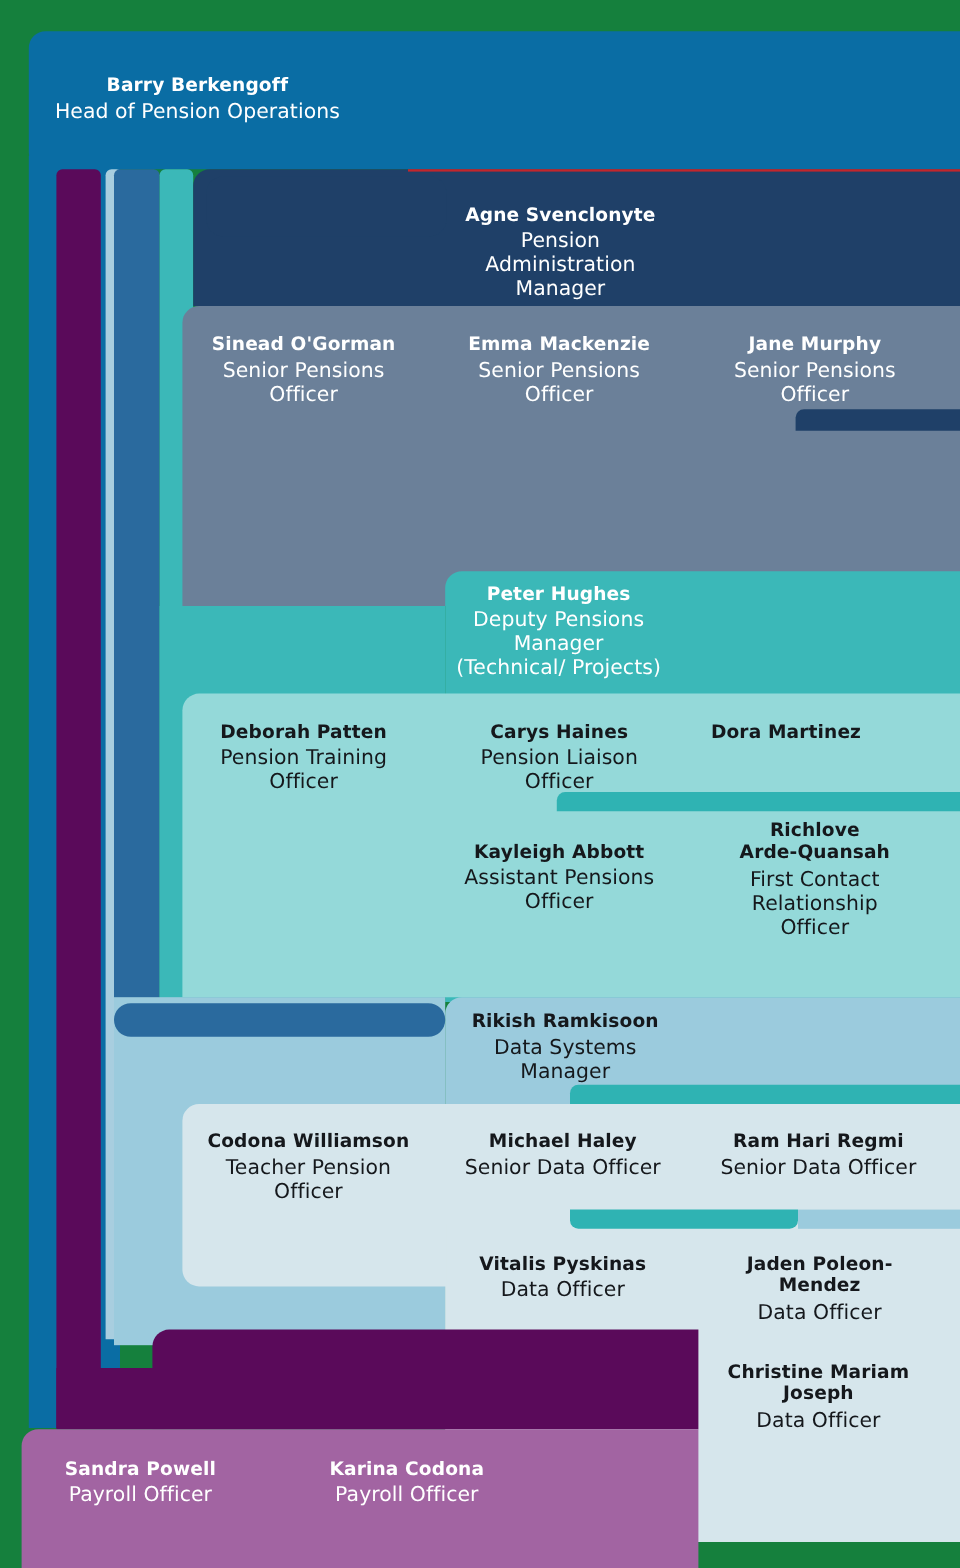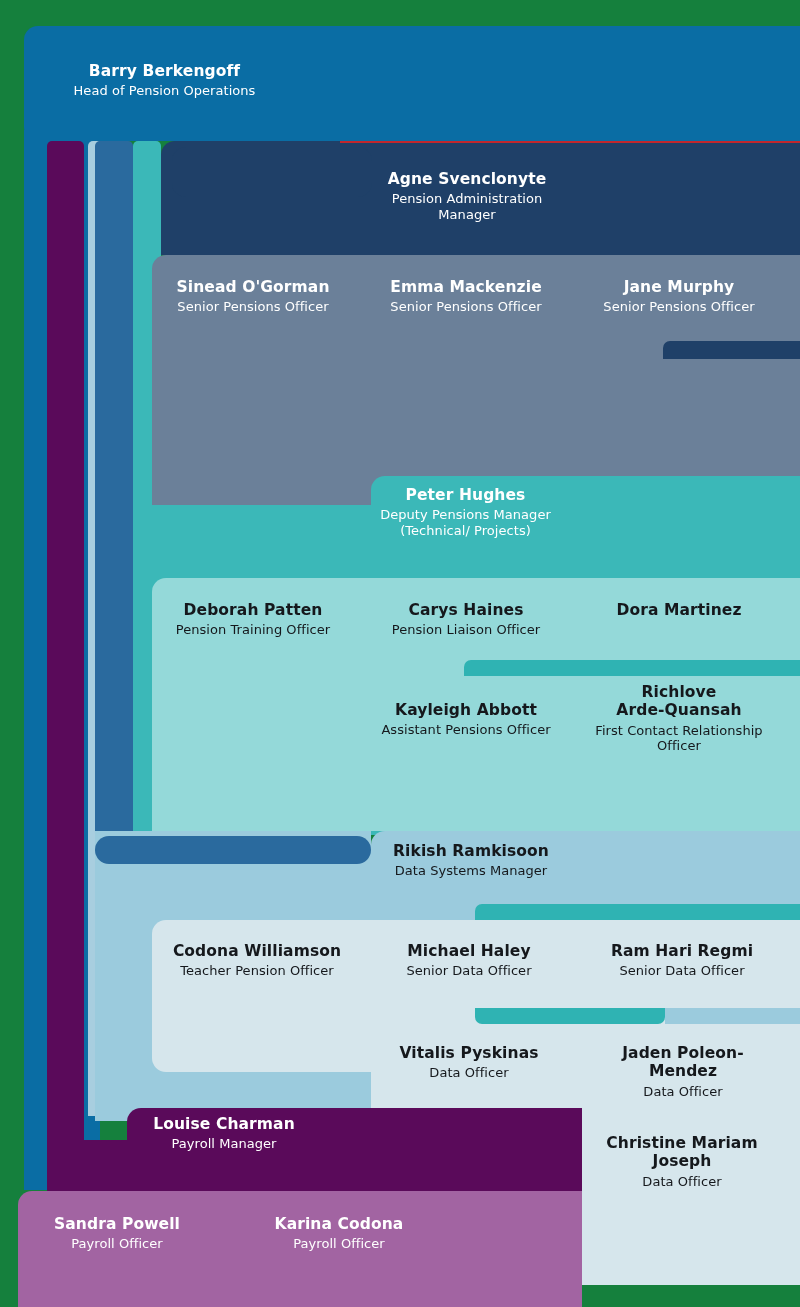--- a/index.html
+++ b/index.html
@@ -39,21 +39,21 @@
   .node .nm {
     display: block;
     font-weight: bold;
     font-size: 15.5px;
     letter-spacing: .1px;
     margin: 0 0 3px 0;
   }
   .node .ti {
     display: block;
     font-weight: normal;
-    font-size: 13px;
+    font-size: 17px;
     letter-spacing: .05px;
     text-align: center;
   }
   .on-dark .nm, .on-dark .ti { color: #ffffff; }
   .on-light .nm, .on-light .ti { color: #15181c; }
 
   
   .stub { position: absolute; }
   .stub-r { border-radius: 7px 7px 0 0; }
   .stub-rb { border-radius: 0 0 7px 7px; }
@@ -121,21 +121,21 @@
   <div class="panel r-tl" style="left:152px; top:578px; width:750px; height:253px; background:#94D9D9;"></div>
 
   <div class="node on-light" style="left:168px; top:601px; width:170px;">
     <span class="nm">Deborah Patten</span>
     <span class="ti">Pension Training Officer</span>
   </div>
   <div class="node on-light" style="left:381px; top:601px; width:170px;">
     <span class="nm">Carys Haines</span>
     <span class="ti">Pension Liaison Officer</span>
   </div>
-  <div class="node on-light" style="left:588px; top:601px; width:182px;">
+  <div class="node on-light" style="left:564px; top:601px; width:182px;">
     <span class="nm">Dora Martinez</span>
   </div>
 
   <div class="stub stub-r" style="left:464px; top:660px; width:438px; height:16px; background:#2FB3B3;"></div>
 
   <div class="node on-light" style="left:381px; top:701px; width:170px;">
     <span class="nm">Kayleigh Abbott</span>
     <span class="ti">Assistant Pensions Officer</span>
   </div>
 
@@ -189,24 +189,20 @@
 
   <div class="node on-light" style="left:597px; top:1134px; width:170px;">
     <span class="nm" style="margin:0;">Christine Mariam</span>
     <span class="nm">Joseph</span>
     <span class="ti">Data Officer</span>
   </div>
 
   <div class="panel r-tl" style="left:127px; top:1108px; width:455px; height:83px; background:#5A0A5A;"></div>
   <div class="panel r-none" style="left:47px; top:1140px; width:90px; height:51px; background:#5A0A5A;"></div>
 
-  <div class="node on-dark" style="left:140px; top:1115px; width:168px;">
-    <span class="nm">Louise Charman</span>
-    <span class="ti">Payroll Manager</span>
-  </div>
 
   <div class="panel r-tl" style="left:18px; top:1191px; width:564px; height:116px; background:#A264A2;"></div>
 
   <div class="node on-dark" style="left:32px; top:1215px; width:170px;">
     <span class="nm">Sandra Powell</span>
     <span class="ti">Payroll Officer</span>
   </div>
   <div class="node on-dark" style="left:254px; top:1215px; width:170px;">
     <span class="nm">Karina Codona</span>
     <span class="ti">Payroll Officer</span>

